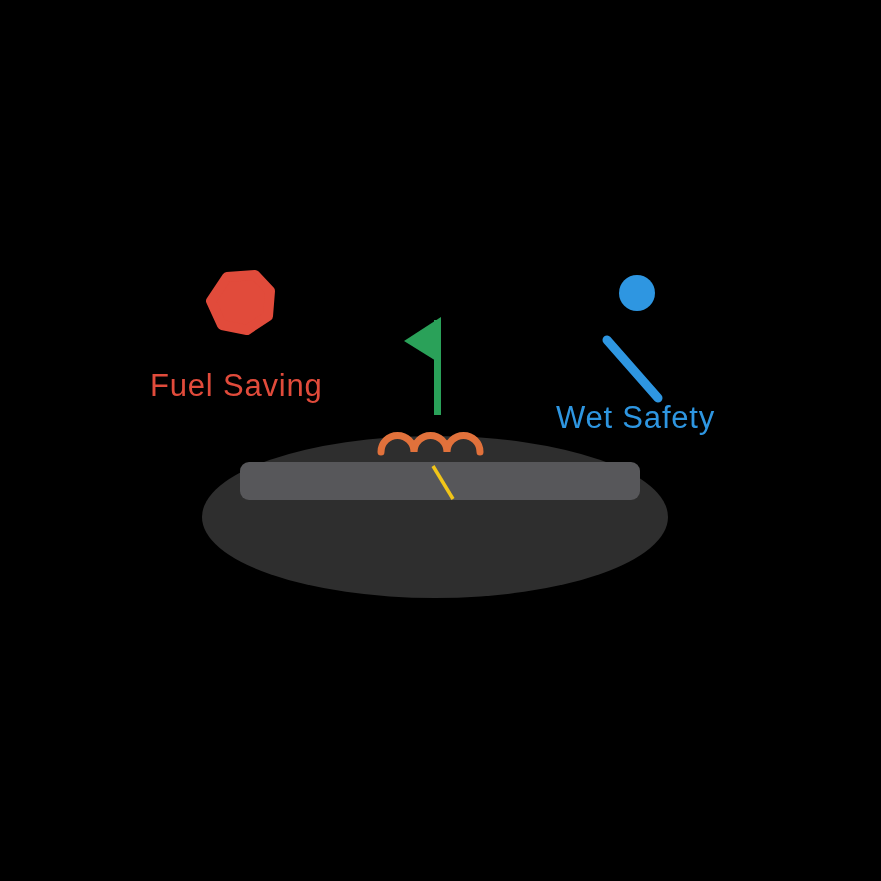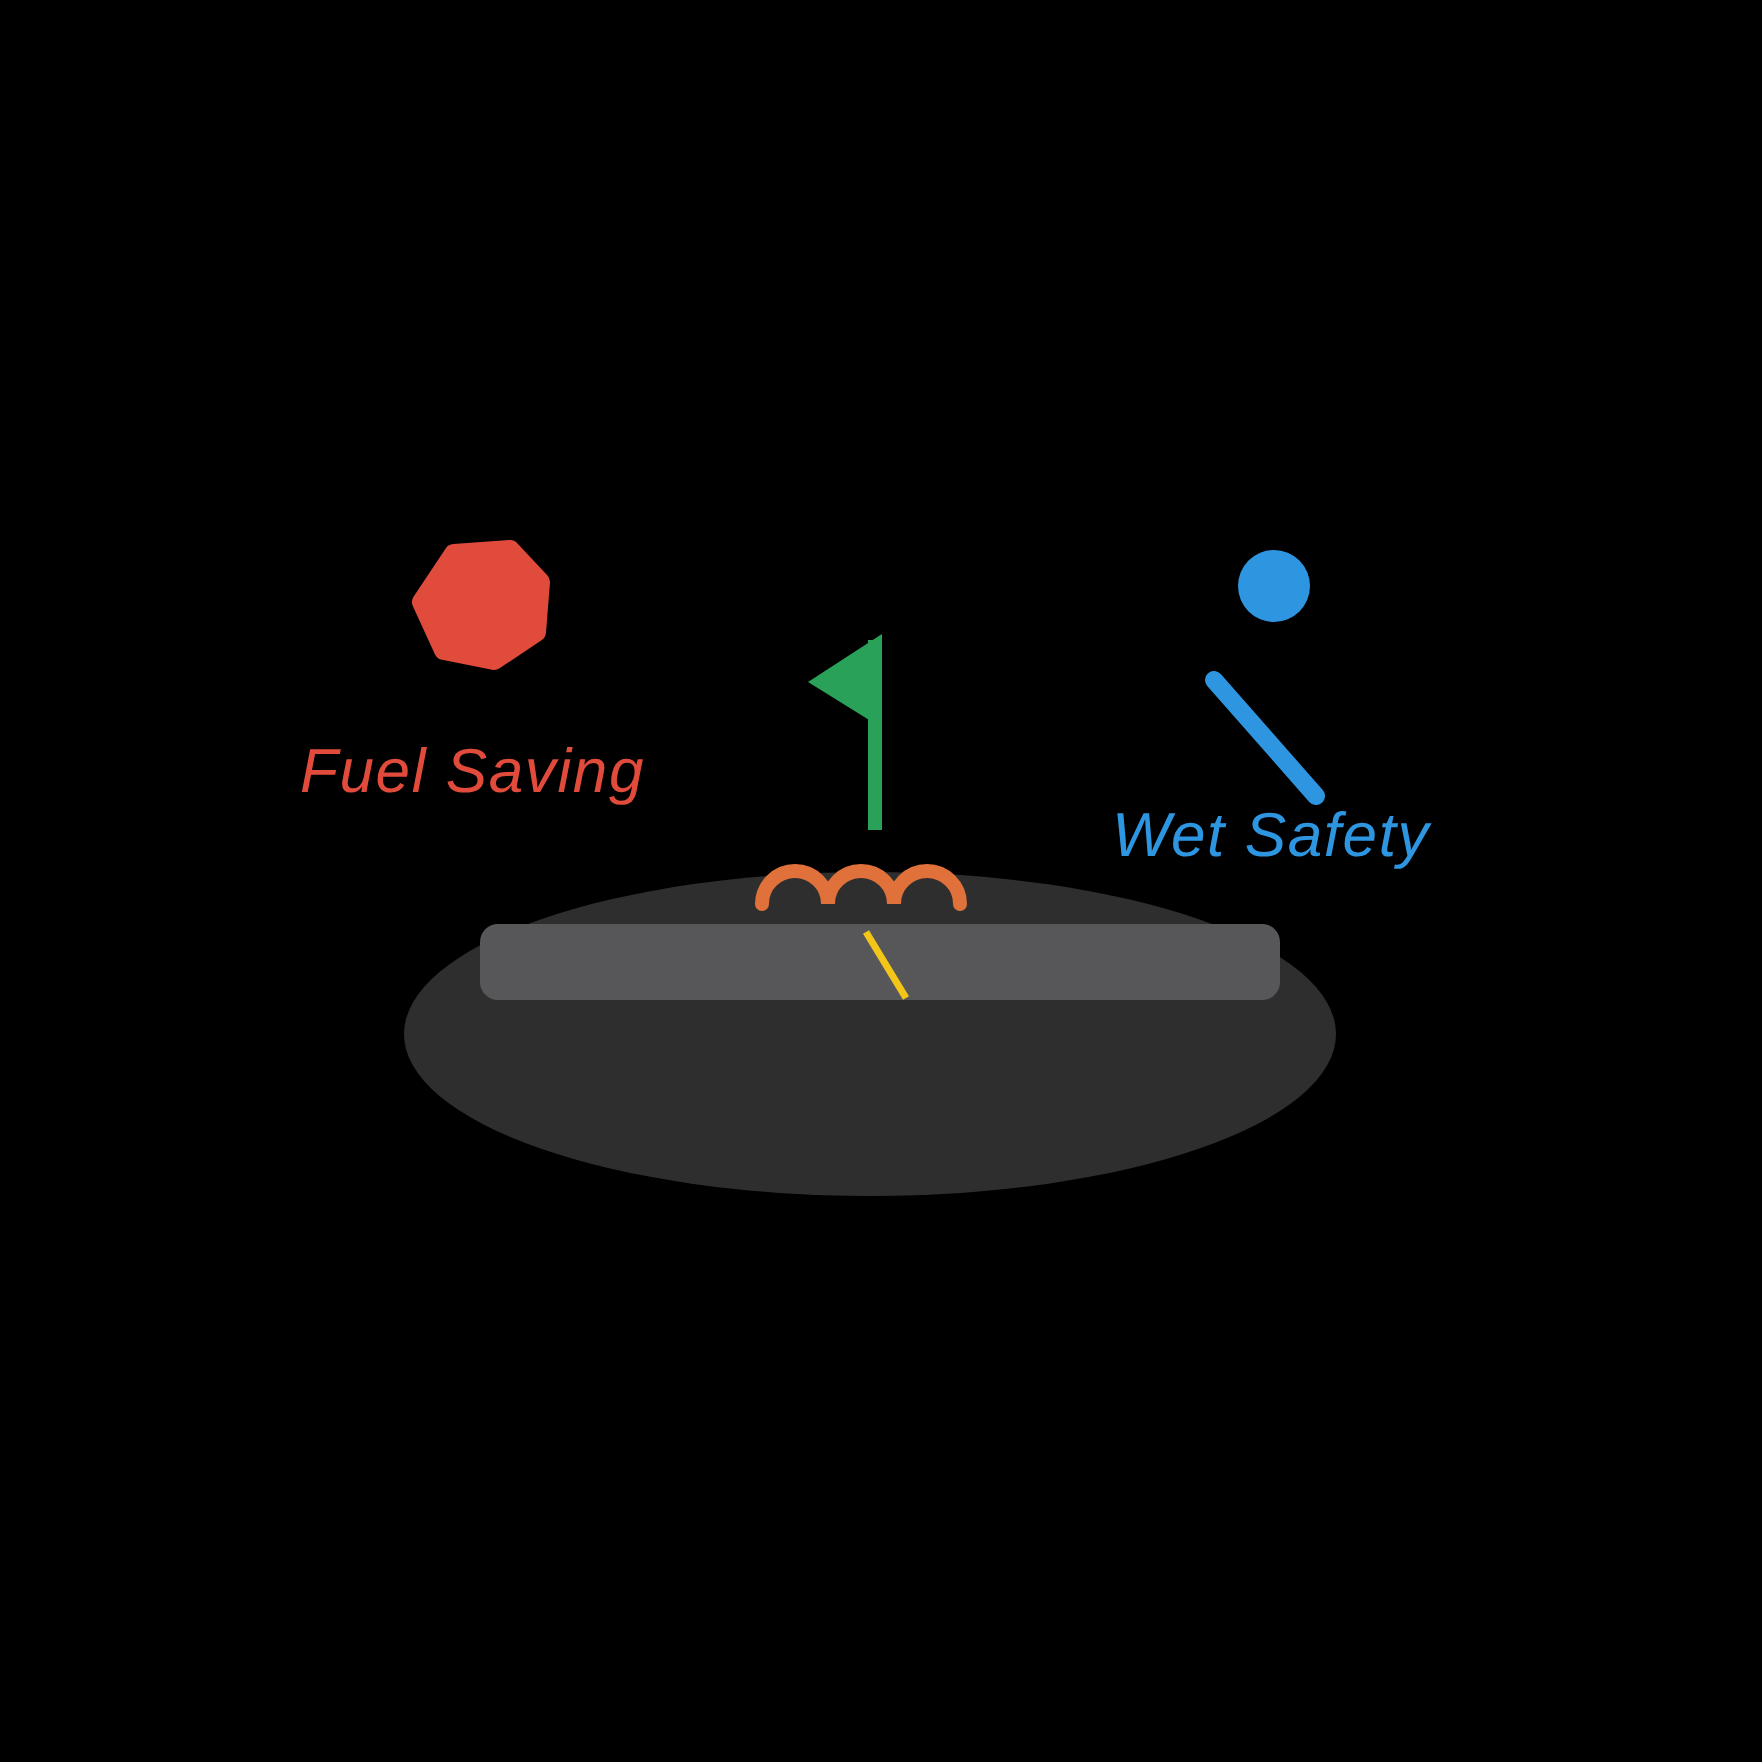--- a/index.html
+++ b/index.html
@@ -6,21 +6,20 @@
     margin: 0;
     padding: 0;
     background: #000000;
   }
   .stage {
     position: relative;
     width: 881px;
     height: 881px;
     overflow: hidden;
     font-family: "Liberation Sans", sans-serif;
-    font-style: italic;
   }
   .stage svg {
     position: absolute;
     top: 0;
     left: 0;
     width: 881px;
     height: 881px;
     display: block;
   }
   .scene-label {

